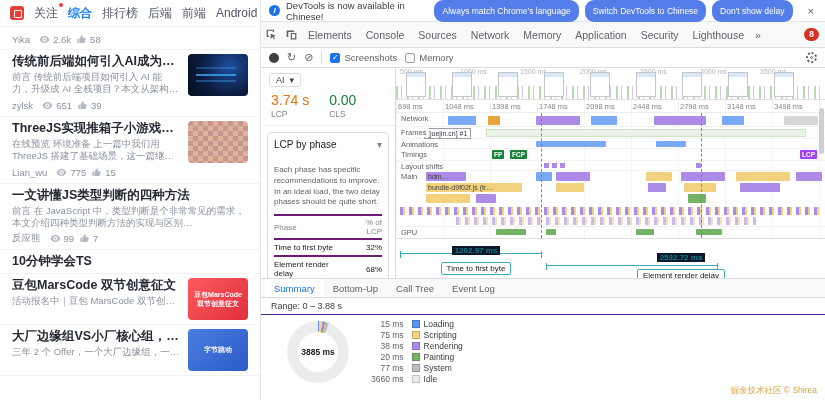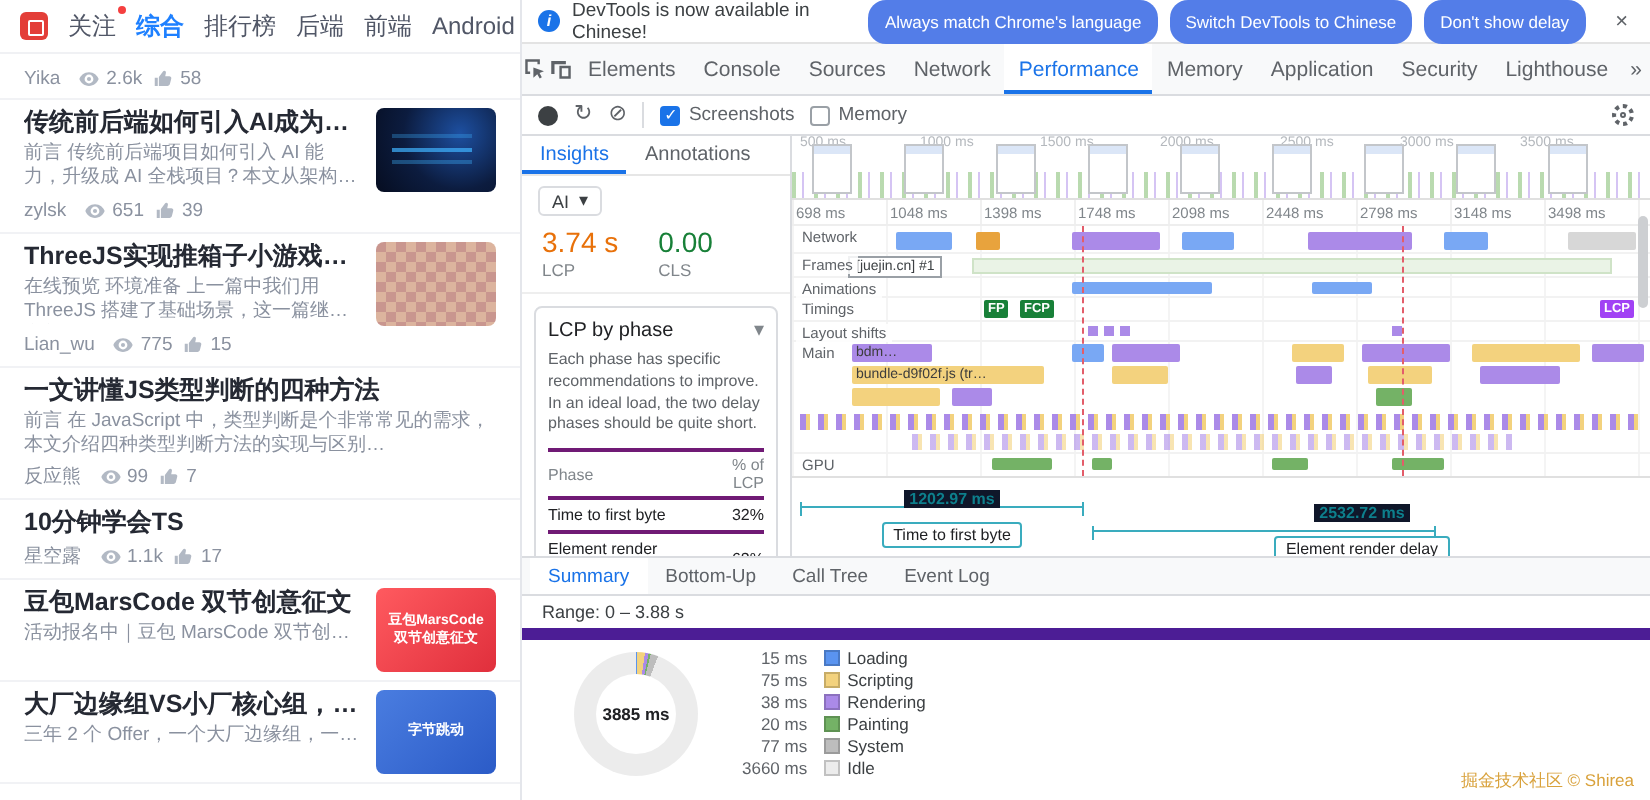--- a/index.html
+++ b/index.html
@@ -70,21 +70,21 @@
   .ins-tab{padding:0 9px;color:#5f6368;display:flex;align-items:center;font-size:10px;}
   .ins-tab.sel{color:#1a73e8;box-shadow:inset 0 -2px 0 #1a73e8;}
   .ai-select{margin:5px 8px 4px;border:1px solid #dadce0;border-radius:3px;padding:1px 6px;width:max-content;display:flex;gap:5px;align-items:center;font-size:9px;color:#3c4043;}
   .metrics{display:flex;gap:20px;padding:1px 10px 6px;border-bottom:1px solid #eee;}
   .metric .mv{font-size:14px;}
   .metric .ml{font-size:8.5px;color:#80868b;margin-top:1px;}
   .mv.lcp{color:#e8710a;}
   .mv.cls{color:#188038;}
   .lcp-card{margin:6px;border:1px solid #dadce0;border-radius:4px;padding:6px;flex:0 0 auto;}
   .card-title{font-size:10px;color:#202124;display:flex;justify-content:space-between;align-items:center;}
-  .card-body{font-size:8px;color:#5f6368;line-height:1.35;margin-top:4px;}
+  .card-body{font-size:8px;color:#5f6368;line-height:1.35;margin-top:15px;}
   .ptable{width:100%;margin-top:6px;font-size:8px;border-collapse:collapse;}
   .ptable .hd td{color:#80868b;padding:2px 0;}
   .ptable td{padding:3px 0;border-top:2px solid #701a75;color:#202124;}
   .ptable td:last-child{text-align:right;}
 
   .timeline{flex:1;position:relative;overflow:hidden;background:#fff;}
   .overview{height:32px;border-bottom:1px solid #e0e0e0;position:relative;}
   .ov-lab{position:absolute;top:0;font-size:7px;color:#b4b8bd;}
   .cpuact{position:absolute;left:0;right:0;bottom:0;height:13px;background:repeating-linear-gradient(90deg, rgba(128,188,110,.55) 0 2px, transparent 2px 5px, rgba(171,138,232,.5) 5px 6px, transparent 6px 11px);}
   .film{position:absolute;top:4px;width:20px;height:25px;background:#fff;border:1px solid #c3c6ca;}
@@ -115,21 +115,21 @@
   .ann{position:absolute;text-align:center;z-index:3;}
   .ann-time{font-size:8px;font-weight:bold;color:#0d7f8c;background:#0f172a;display:inline-block;padding:0 3px;}
   .ann-label{border:1px solid #3aacbe;padding:1px 5px;font-size:8px;color:#202124;background:#fff;border-radius:2px;margin-top:2px;white-space:nowrap;display:inline-block;}
   .tl-sb{position:absolute;right:1px;top:40px;width:5px;height:46px;background:#cdcfd2;border-radius:3px;z-index:9;}
 
   .bottom-tabs{height:20px;display:flex;align-items:stretch;border-top:1px solid #dadce0;border-bottom:1px solid #dadce0;font-size:9.5px;color:#5f6368;background:#f8f9fa;padding-left:4px;flex:0 0 auto;}
   .btab{padding:0 9px;display:flex;align-items:center;}
   .btab.sel{background:#fff;color:#1a73e8;}
 
   .summary{height:102px;display:flex;flex-direction:column;font-size:10px;flex:0 0 auto;position:relative;}
-  .range{padding:3px 10px;color:#3c4043;border-bottom:6px solid #4c1d95;font-size:9px;}
+  .range{padding:3px 10px;color:#3c4043;border-bottom:1px solid #4c1d95;font-size:9px;}
   .sum-body{display:flex;align-items:center;gap:22px;padding:4px 10px 0 26px;}
   .donut{width:62px;height:62px;border-radius:50%;position:relative;background:#ececec;flex:0 0 auto;}
   .donut-hole{position:absolute;inset:11px;background:#fff;border-radius:50%;display:flex;align-items:center;justify-content:center;font-size:8.5px;font-weight:bold;color:#202124;}
   .legend{display:grid;grid-template-columns:auto auto;column-gap:8px;row-gap:1px;font-size:8.5px;color:#3c4043;}
   .lg-val{text-align:right;color:#5f6368;}
   .swatch{width:8px;height:8px;border:1px solid rgba(0,0,0,.18);display:inline-block;margin-right:4px;vertical-align:-1px;}
   .watermark{position:absolute;right:8px;bottom:3px;font-size:8.5px;color:#d9a23c;}
 </style>
 </head>
 <body>
@@ -217,31 +217,20 @@
           <span class="num">99</span>
           <svg viewBox="0 0 16 16">
               <path d="M2 7h2.2v6H2zM5 13h6.3c.8 0 1.5-.5 1.7-1.3l1-3.8A1.5 1.5 0 0 0 12.5 6H9.6l.5-2.3A1.2 1.2 0 0 0 8 2.6L5 6.6z"></path>
             </svg>
           <span class="num">7</span>
         </div>
       </div>
 
       <div class="fitem">
         <div class="ftitle">10分钟学会TS</div>
-        <div class="fmeta">
-          <span class="auth">星空露</span>
-          <svg viewBox="0 0 16 16">
-              <path d="M8 3C4.5 3 1.8 5.4 1 8c.8 2.6 3.5 5 7 5s6.2-2.4 7-5c-.8-2.6-3.5-5-7-5zm0 8.2A3.2 3.2 0 1 1 8 4.8a3.2 3.2 0 0 1 0 6.4zm0-1.7A1.5 1.5 0 1 0 8 6.5a1.5 1.5 0 0 0 0 3z"></path>
-            </svg>
-          <span class="num">1.1k</span>
-          <svg viewBox="0 0 16 16">
-              <path d="M2 7h2.2v6H2zM5 13h6.3c.8 0 1.5-.5 1.7-1.3l1-3.8A1.5 1.5 0 0 0 12.5 6H9.6l.5-2.3A1.2 1.2 0 0 0 8 2.6L5 6.6z"></path>
-            </svg>
-          <span class="num">17</span>
-        </div>
       </div>
 
       <div class="fitem">
         <div class="fitem-row">
           <div class="ftxt">
             <div class="ftitle">豆包MarsCode 双节创意征文</div>
             <div class="fdesc one">活动报名中｜豆包 MarsCode 双节创意征文，分享你的国庆创作…</div>
           </div>
           <div class="fthumb t-red">
             <span class="thumb-cap">豆包MarsCode 双节创意征文</span>
@@ -286,21 +275,20 @@
       </span>
       <span class="tb-icon">
         <svg viewBox="0 0 16 16">
             <path d="M2 3h9v2H4v6H2zM7 6h7v8H7zm1.5 1.5v5h4v-5z"></path>
           </svg>
       </span>
       <span class="dt-tab">Elements</span>
       <span class="dt-tab">Console</span>
       <span class="dt-tab">Sources</span>
       <span class="dt-tab">Network</span>
-      <span class="dt-tab sel">Performance</span>
       <span class="dt-tab">Memory</span>
       <span class="dt-tab">Application</span>
       <span class="dt-tab">Security</span>
       <span class="dt-tab">Lighthouse</span>
       <span class="dt-tab tab-more">»</span>
       <span class="tb-right">
         <span class="badge-err">8</span>
 
       </span>
     </div>
@@ -318,24 +306,20 @@
         <span class="chk"></span>
         <span>Memory</span>
       </span>
       <span class="sp"></span>
       <span class="gear"></span>
     </div>
 
     <div class="dt-main">
 
       <div class="insights">
-        <div class="ins-tabs">
-          <span class="ins-tab sel">Insights</span>
-          <span class="ins-tab">Annotations</span>
-        </div>
         <div class="ai-select">
           <span>AI</span>
           <span>▾</span>
         </div>
         <div class="metrics">
           <div class="metric">
             <div class="mv lcp">3.74 s</div>
             <div class="ml">LCP</div>
           </div>
           <div class="metric">

